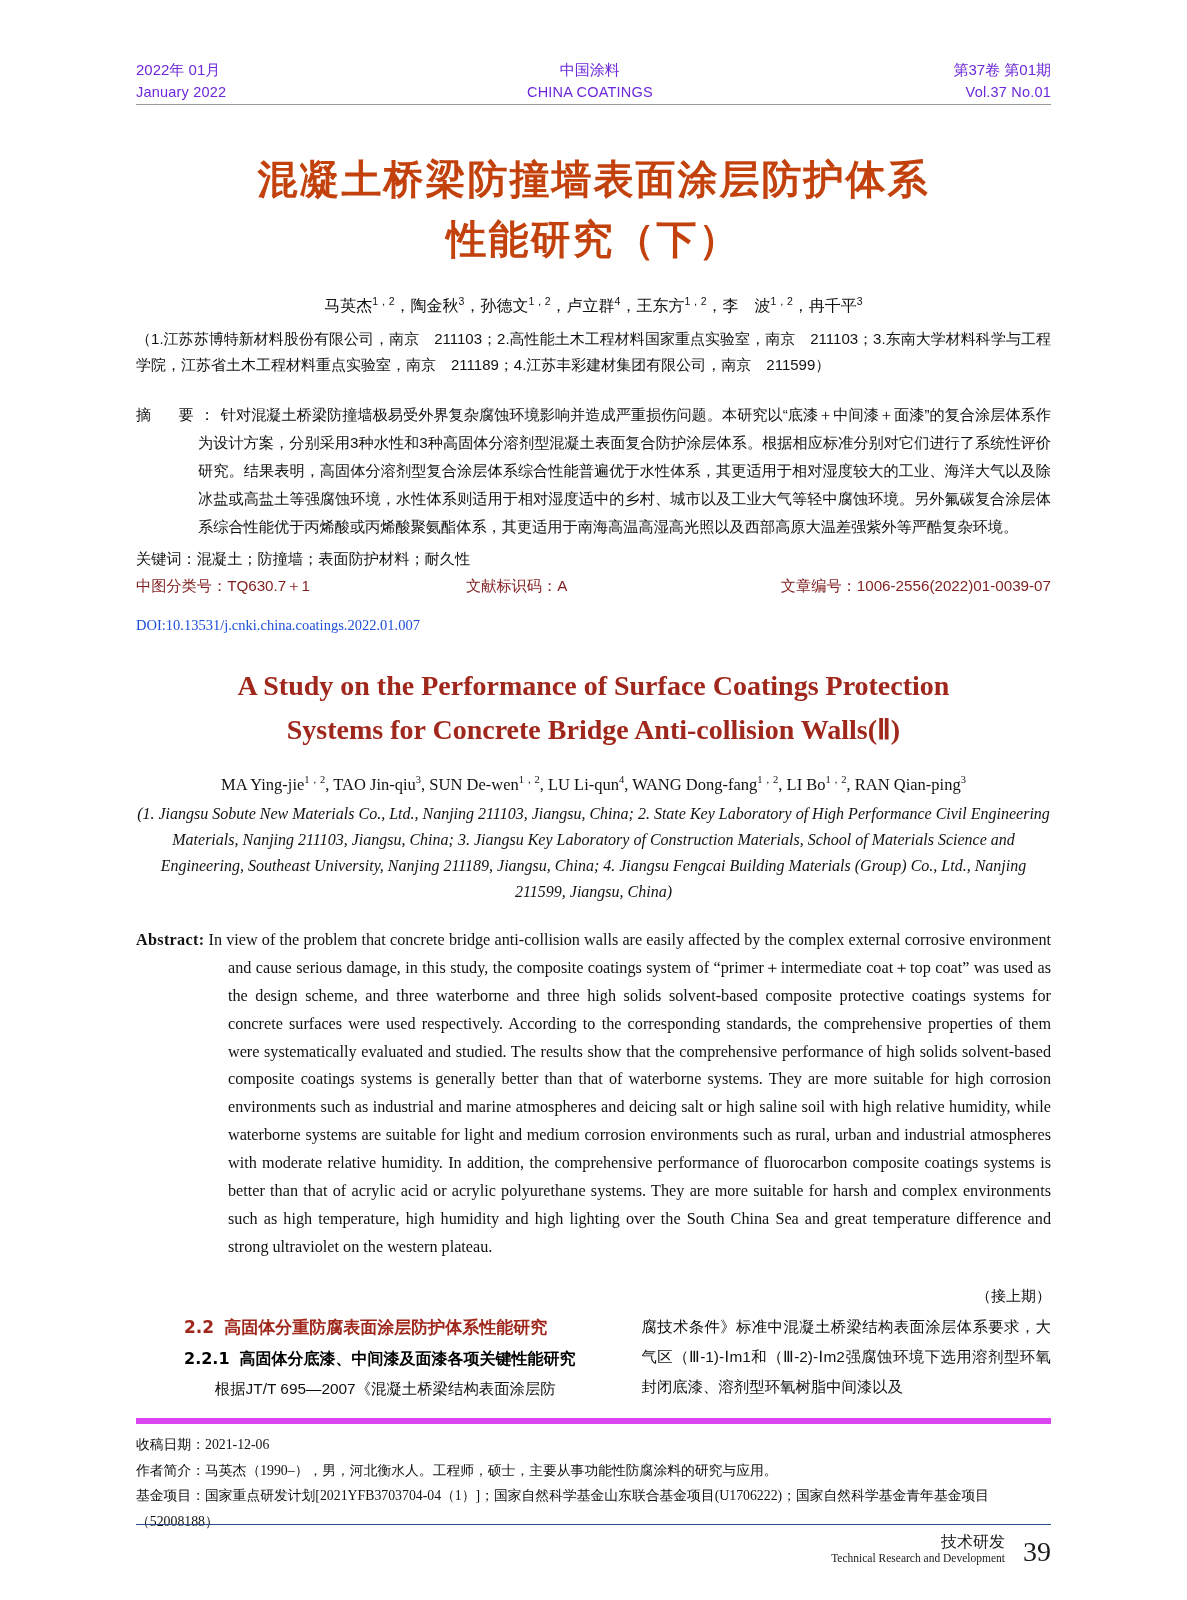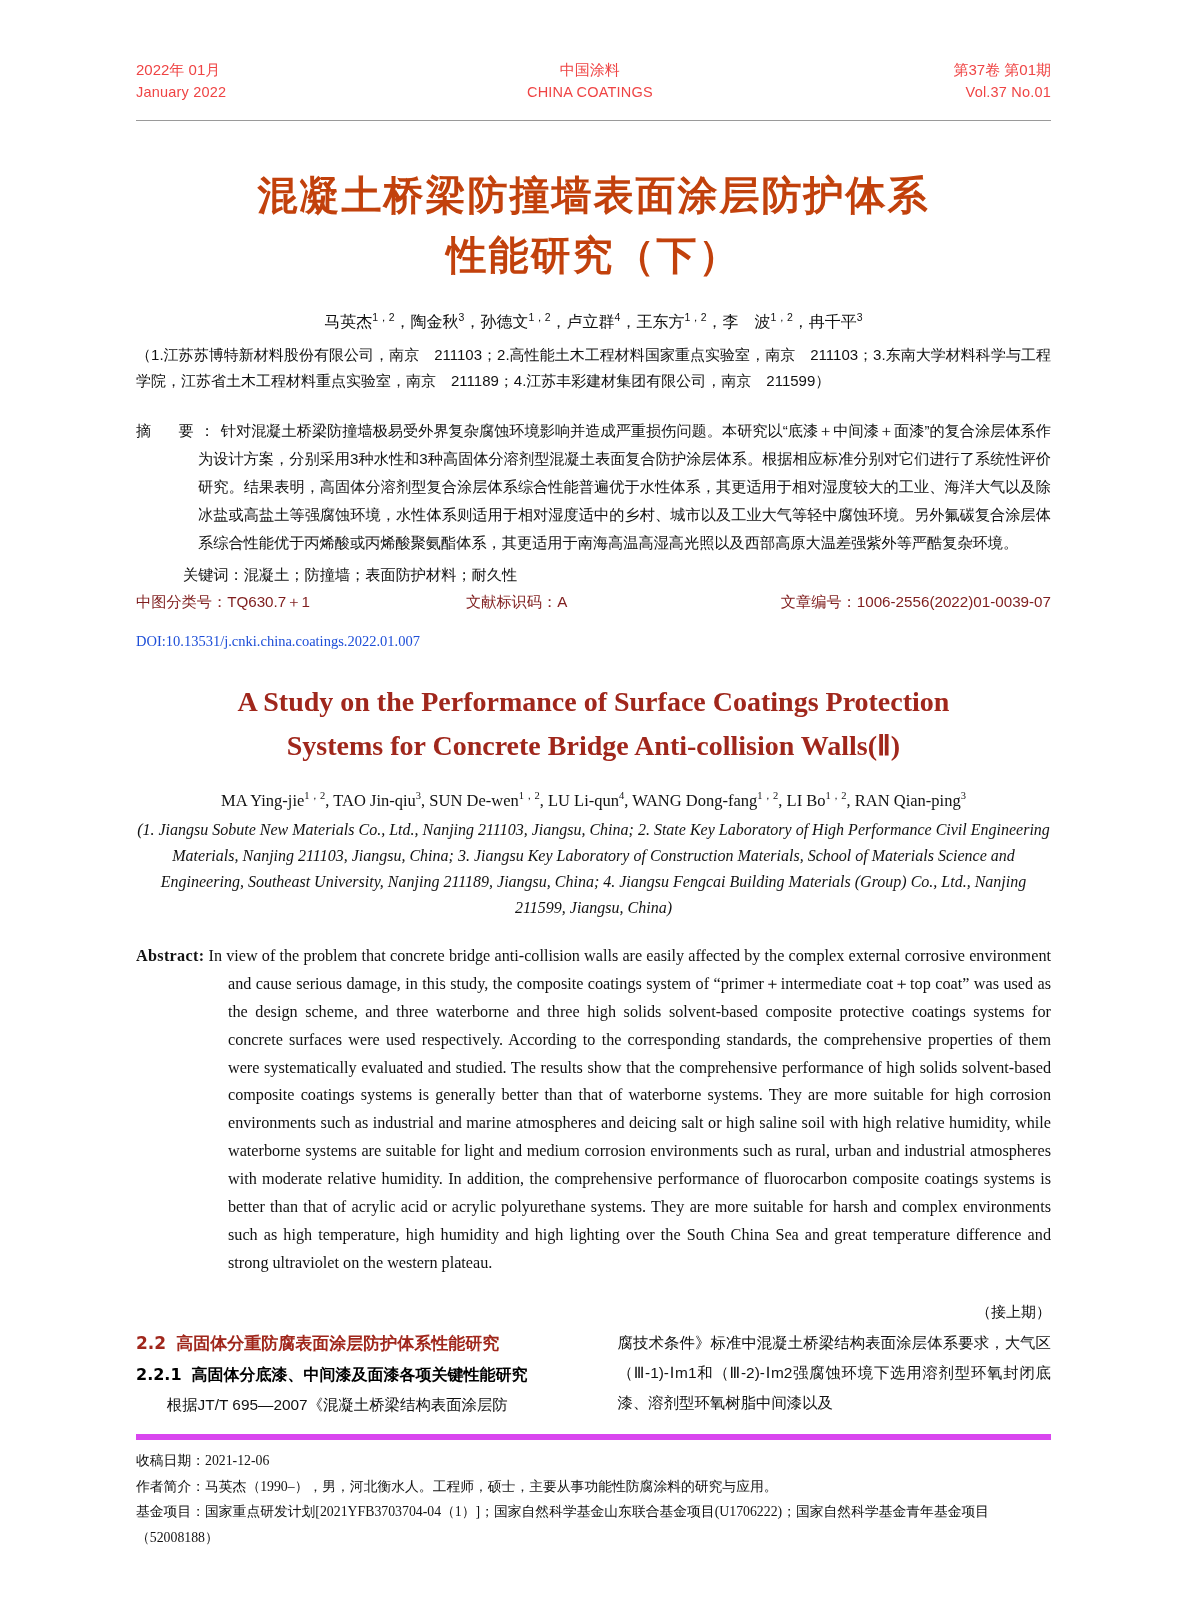--- a/index.html
+++ b/index.html
@@ -21,22 +21,22 @@
     padding: 58px 136px 20px 136px;
   }
 
   
   .runhead {
     display: flex;
     justify-content: space-between;
     align-items: flex-start;
     font-family: "Liberation Sans", sans-serif;
     font-size: 15px;
-    color: #ef4444;
-    padding-bottom: 16px;
+    color: #6d28d9;
+    padding-bottom: 0;
     border-bottom: 1px solid #9a9a9a;
   }
   .runhead .col { line-height: 1.55; }
   .runhead .col.center { text-align: center; flex: 0 0 auto; }
   .runhead .col.right { text-align: right; }
   .runhead .l2 { font-size: 14.5px; letter-spacing: .2px; }
 
   
   .cn-title {
     margin: 44px 0 0 0;
@@ -80,21 +80,20 @@
   .cn-abstract .lbl { letter-spacing: 6px; }
   .hang {
     padding-left: 62px;
     text-indent: -62px;
   }
   .cn-keywords {
     margin-top: 8px;
     font-family: "Liberation Sans", sans-serif;
     font-size: 15.2px;
     color: #111;
-    margin-left: 47px;
   }
   .cn-meta {
     margin-top: 6px;
     font-family: "Liberation Sans", sans-serif;
     font-size: 15.2px;
     color: #7f1d1d;
     display: flex;
   }
   .cn-meta .m1 { width: 330px; }
   .cn-meta .m2 { width: 280px; }
@@ -159,20 +158,21 @@
     margin-top: 26px;
     font-family: "Liberation Sans", sans-serif;
     font-size: 15px;
     color: #111;
     text-align: right;
   }
   .cols {
     margin-top: 6px;
     display: flex;
     gap: 48px;
+    margin-left: 48px;
   }
   .col-half { width: 440px; }
   .sec-h2 {
     color: #a0271c;
     font-family: "DejaVu Sans", "Liberation Sans", sans-serif;
     font-weight: bold;
     font-size: 17px;
     line-height: 1.85;
   }
   .sec-h3 {
@@ -326,14 +326,21 @@
       <div class="body-p noindent">腐技术条件》标准中混凝土桥梁结构表面涂层体系要求，大气区（Ⅲ-1)-Ⅰm1和（Ⅲ-2)-Ⅰm2强腐蚀环境下选用溶剂型环氧封闭底漆、溶剂型环氧树脂中间漆以及</div>
     </div>
   </div>
 
   <div class="footnotes">
     <div>收稿日期：2021-12-06</div>
     <div>作者简介：马英杰（1990–），男，河北衡水人。工程师，硕士，主要从事功能性防腐涂料的研究与应用。</div>
     <div>基金项目：国家重点研发计划[2021YFB3703704-04（1）]；国家自然科学基金山东联合基金项目(U1706222)；国家自然科学基金青年基金项目（52008188）</div>
   </div>
 
+  <div class="footer">
+    <div class="stack">
+      <div class="fo-cn">技术研发</div>
+      <div class="fo-en">Technical Research and Development</div>
+    </div>
+    <div class="pageno">39</div>
+  </div>
 
 </div>
 
 </body></html>

